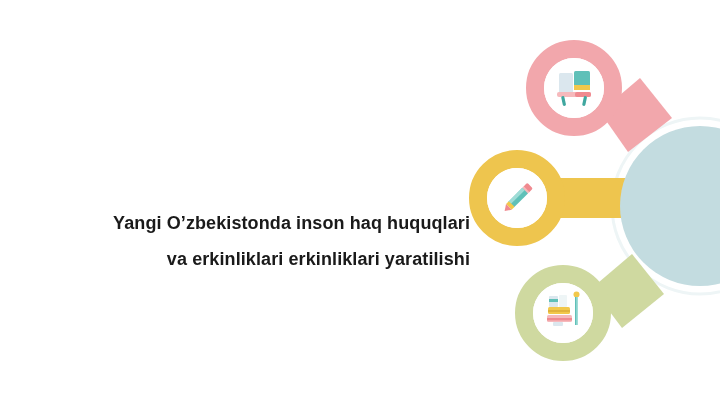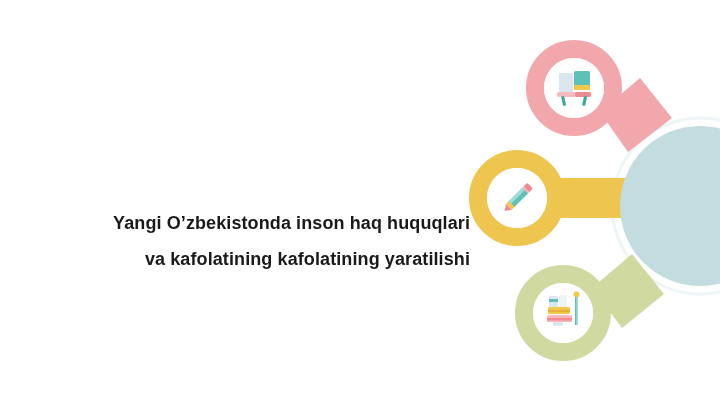--- a/index.html
+++ b/index.html
@@ -49,21 +49,21 @@
     display: block;
   }
 </style>
 </head>
 <body>
 
 <div id="slide">
 
   <div class="title-block">
     <div class="title-line">Yangi O’zbekistonda inson haq huquqlari</div>
-    <div class="title-line">va kafolatining kafolatining yaratilishi</div>
+    <div class="title-line">va erkinliklari erkinliklari yaratilishi</div>
   </div>
 
   <div class="graphic">
     <svg width="270" height="406" viewBox="450 0 270 406" xmlns="http://www.w3.org/2000/svg">
 
       <circle cx="700" cy="206" r="88" fill="none" stroke="#eef5f6" stroke-width="3"></circle>
 
       <path d="M 600 112 L 640 78 L 672 118 L 628 152 Z" fill="#f2a7ac"></path>
 
       <rect x="556" y="178" width="110" height="40" fill="#eec54e"></rect>

